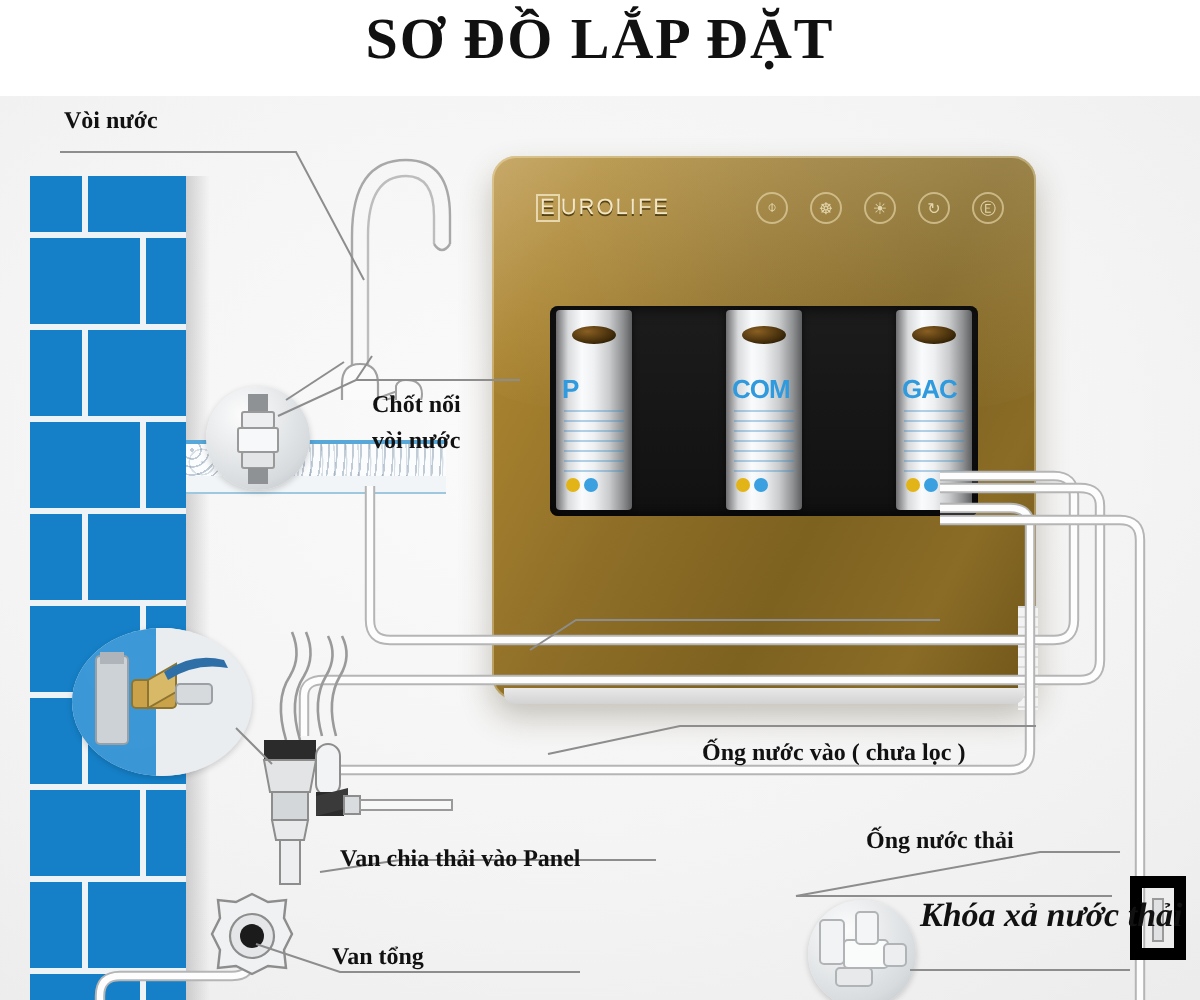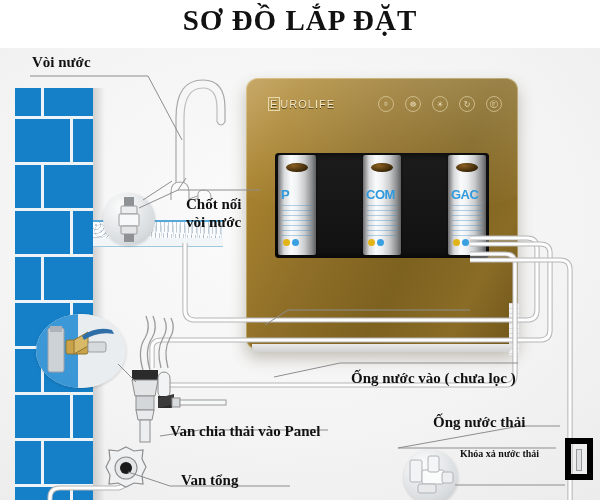--- a/index.html
+++ b/index.html
@@ -52,24 +52,24 @@
   }
   .counter-bot{
     position:absolute;left:93px;top:190px;width:130px;height:8px;
     background:#f2f5f7;border-bottom:1px solid #9fc7de;
   }
 
   
   .lab{
     position:absolute;
     font-family:"Liberation Serif", serif;
-    font-weight:bold;font-size:15px;color:#111;white-space:nowrap;
+    font-weight:bold;font-size:12px;color:#111;white-space:nowrap;
     line-height:1.15;
   }
-  .lab.sm{font-size:10px;}
+  .lab.sm{font-size:17px;font-style:italic;}
 
   
   .device{
     position:absolute;left:246px;top:30px;width:272px;height:272px;
     border-radius:12px;
     background:linear-gradient(118deg,#b89349 0%,#a8822f 14%,#8f6f28 38%,#7d611f 62%,#8a6c26 82%,#6e5419 100%);
     box-shadow:0 8px 16px rgba(70,60,30,.30), inset 0 0 0 1px rgba(255,245,210,.35);
   }
   .device-gloss{
     position:absolute;left:0;top:0;width:100%;height:48%;border-radius:12px 12px 40% 40%/12px 12px 16px 16px;
@@ -363,16 +363,16 @@
 
 
     <div class="lab" style="left:351px;top:322px;">Ống nước vào ( chưa lọc )</div>
 
     <div class="lab" style="left:417px;top:366px;margin-left:16px;">Ống nước thải</div>
 
     <div class="lab sm" style="left:460px;top:400px;">Khóa xả nước thải</div>
 
     <div class="lab" style="left:170px;top:375px;">Van chia thải vào Panel</div>
 
-    <div class="lab" style="left:181px;top:424px;">Van tổng</div>
+    <div class="lab" style="left:166px;top:424px;">Van tổng</div>
 
   </div>
 </div>
 
 </body></html>

